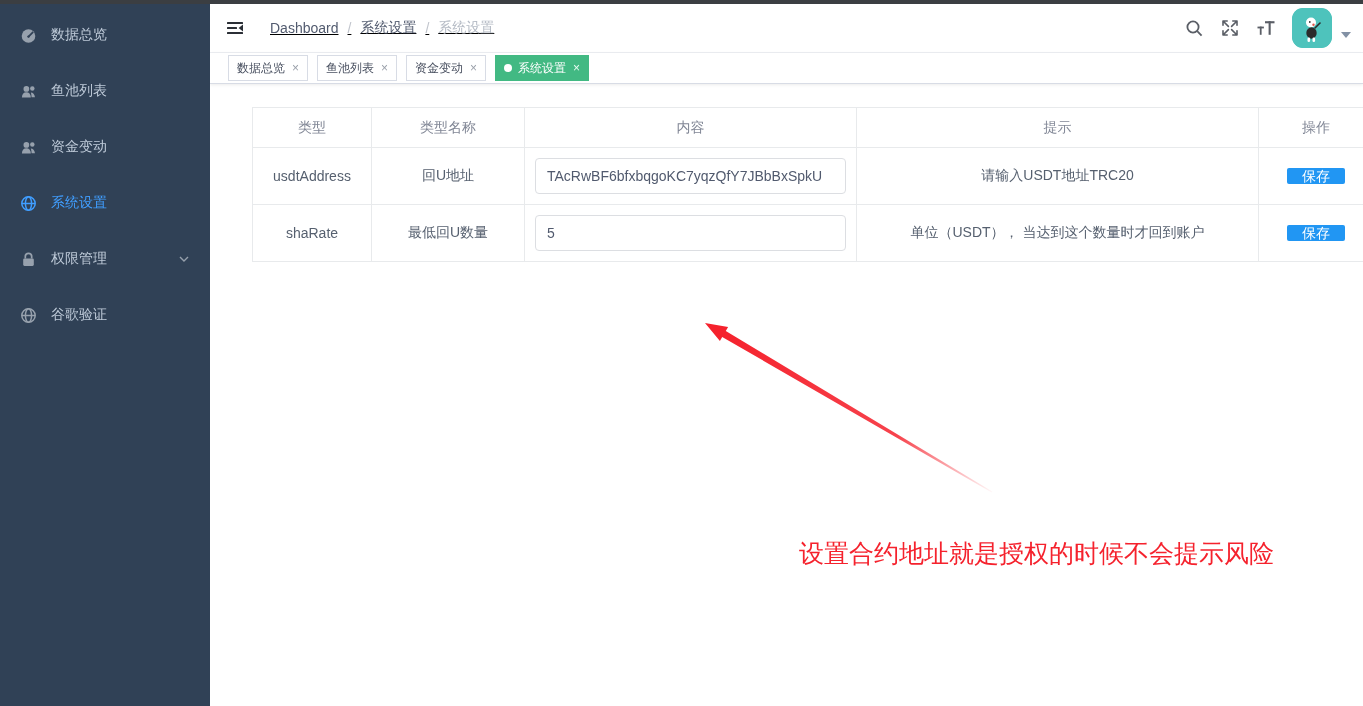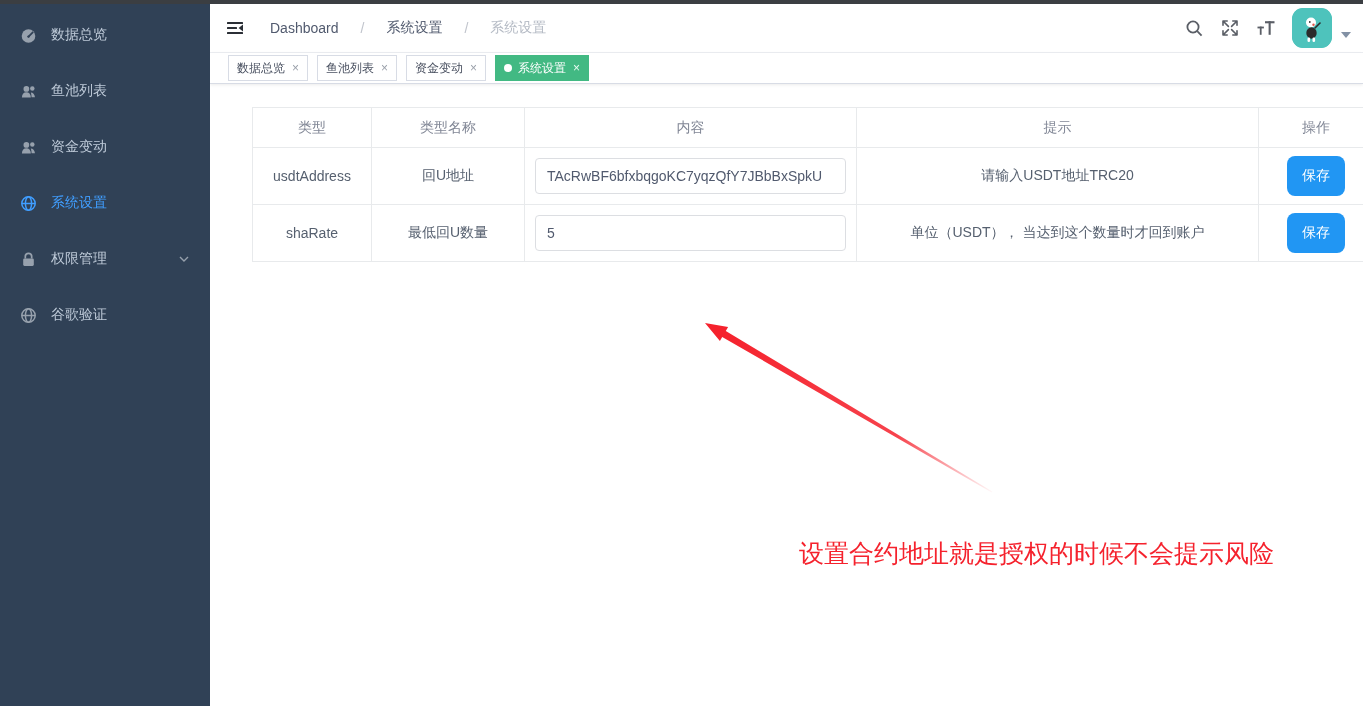--- a/index.html
+++ b/index.html
@@ -17,21 +17,21 @@
   .menu-item .mi-icon svg { width:100%; height:100%; }
   .menu-item.active { color:#409EFF; }
   .menu-item.active .mi-icon { color:#409EFF; }
   .menu-arrow { margin-left:auto; color:#96a0ac; display:inline-flex; width:12px; height:12px; }
 
   
   .main { position:absolute; left:210px; top:4px; width:1153px; }
 
   .navbar { height:49px; background:#fff; border-bottom:1px solid #eceef2; display:flex; align-items:center; }
   .hamburger { margin-left:15px; width:20px; height:20px; display:inline-flex; color:#2b2f36; cursor:pointer; }
-  .breadcrumb { margin-left:25px; font-size:14px; display:flex; align-items:center; gap:22px; }
+  .breadcrumb { margin-left:25px; font-size:14px; display:flex; align-items:center; gap:9px;text-decoration:underline; }
   .bc-link { color:#515a6e; cursor:pointer; }
   .bc-sep { color:#c0c4cc; }
   .bc-current { color:#b4bac4; }
 
   .nav-right { margin-left:auto; display:flex; align-items:center; margin-right:12px; }
   .nav-icon { width:20px; height:20px; display:inline-flex; color:#5a5e66; cursor:pointer; margin-left:16px; }
   .avatar { width:40px; height:40px; border-radius:11px; background:#4ec3bc; margin-left:16px; cursor:pointer; overflow:hidden; display:inline-flex; }
   .caret { width:0; height:0; border-left:5px solid transparent; border-right:5px solid transparent; border-top:6px solid #8391a5; margin-left:9px; margin-top:14px; cursor:pointer; }
 
   
@@ -51,21 +51,21 @@
   th, td { border:1px solid #e8eaec; text-align:center; vertical-align:middle; font-size:14px; }
   th { height:40px; color:#808695; font-weight:500; }
   td { color:#56606f; }
   tr.r1 td, tr.r2 td { height:57px; }
   tr.r3 td { height:68px; }
   .c-type { word-break:break-all; padding:0 11px; line-height:22px; }
   .c-content { padding:0 10px; }
   .cell-input { width:100%; height:36px; border:1px solid #dcdee2; border-radius:4px; background:#fff;
     padding:0 11px; font-size:14px; color:#515a6e; outline:none; font-family:inherit; white-space:nowrap; overflow:hidden; }
   .c-hint { padding:0 14px; }
-  .save-btn { width:58px; height:40px; background:#2196f3; border:none; border-radius:8px; color:#fff;
+  .save-btn { width:58px; height:16px; background:#2196f3; border:none; border-radius:2px; color:#fff;
     font-size:14px; cursor:pointer; font-family:inherit; }
 
   
   .arrow-svg { position:absolute; left:680px; top:310px; width:335px; height:200px; z-index:40; pointer-events:none; }
   .annotation { position:absolute; left:799px; top:537px; font-size:25px; color:#f5222d; z-index:40; white-space:nowrap;font-family:Liberation Mono, monospace; }
 </style>
 </head>
 <body>
 
 <aside class="sidebar">

